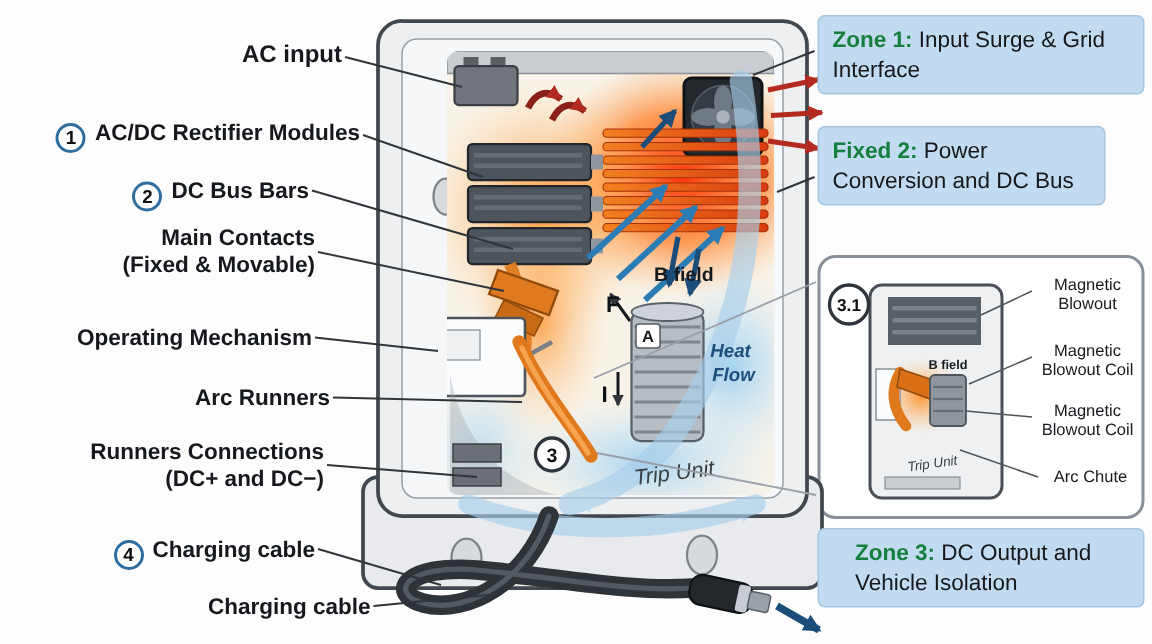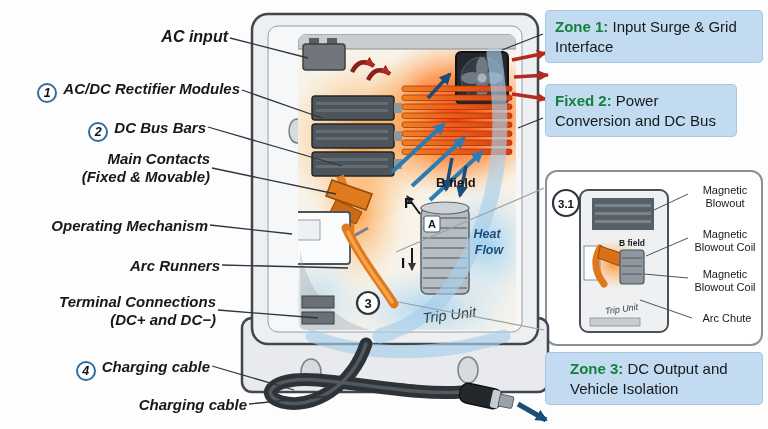--- a/index.html
+++ b/index.html
@@ -2,21 +2,21 @@
 <html><head>
 <meta charset="utf-8">
 <style>
   * { box-sizing: border-box; margin: 0; padding: 0; }
   html, body { width: 768px; height: 429px; }
   body { font-family: "Liberation Sans", sans-serif; background: #ffffff; }
   .canvas { position: relative; width: 768px; height: 429px; background: #fdfdfd; overflow: hidden; }
   svg.art { position: absolute; inset: 0; z-index: 2; font-family: "Liberation Sans", sans-serif; }
 
   .llabel { position: absolute; z-index: 3; font-size: 15px; font-weight: 600; color: #15181c;
-            text-align: right; line-height: 1.18; font-style: italic; }
+            text-align: right; line-height: 1.18; }
   .llabel.center { text-align: right; }
   .llabel .txt { white-space: pre-line; }
   .badge { display: inline-block; width: 20px; height: 20px; border: 2px solid #2e6da0; border-radius: 50%;
            text-align: center; line-height: 16px; font-size: 12.5px; font-weight: 700; color: #111;
            margin-right: 6px; vertical-align: -3px; background: #fff; }
 
   .zone { position: absolute; z-index: 3; background: #c2dbf0; border-radius: 5px; padding: 7px 10px;
           font-size: 15px; line-height: 1.3; color: #15181c; box-shadow: 0 0 0 1px #a9c6e0 inset; }
   .zone .zt { font-weight: 700; color: #15803d; }
 
@@ -295,21 +295,21 @@
     <span class="txt">Main Contacts
 (Fixed &amp; Movable)</span>
   </div>
   <div class="llabel" style="left:18px; top:217px; width:190px;">
     <span class="txt">Operating Mechanism</span>
   </div>
   <div class="llabel" style="left:40px; top:257px; width:180px;">
     <span class="txt">Arc Runners</span>
   </div>
   <div class="llabel center" style="left:14px; top:293px; width:202px;">
-    <span class="txt">Terminal Connections
+    <span class="txt">Runners Connections
 (DC+ and DC−)</span>
   </div>
   <div class="llabel" style="left:18px; top:358px; width:192px;">
     <span class="badge">4</span><span class="txt">Charging cable</span>
   </div>
   <div class="llabel" style="left:40px; top:396px; width:207px;">
     <span class="txt">Charging cable</span>
   </div>
 
   <div class="zone" style="left:545px; top:10px; width:218px;">

